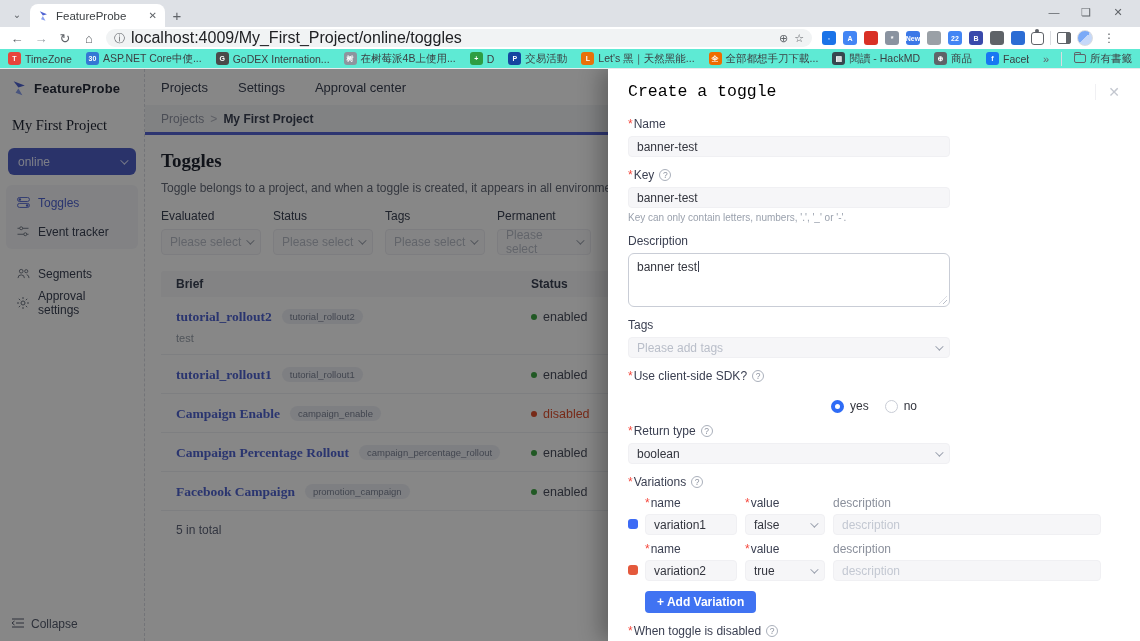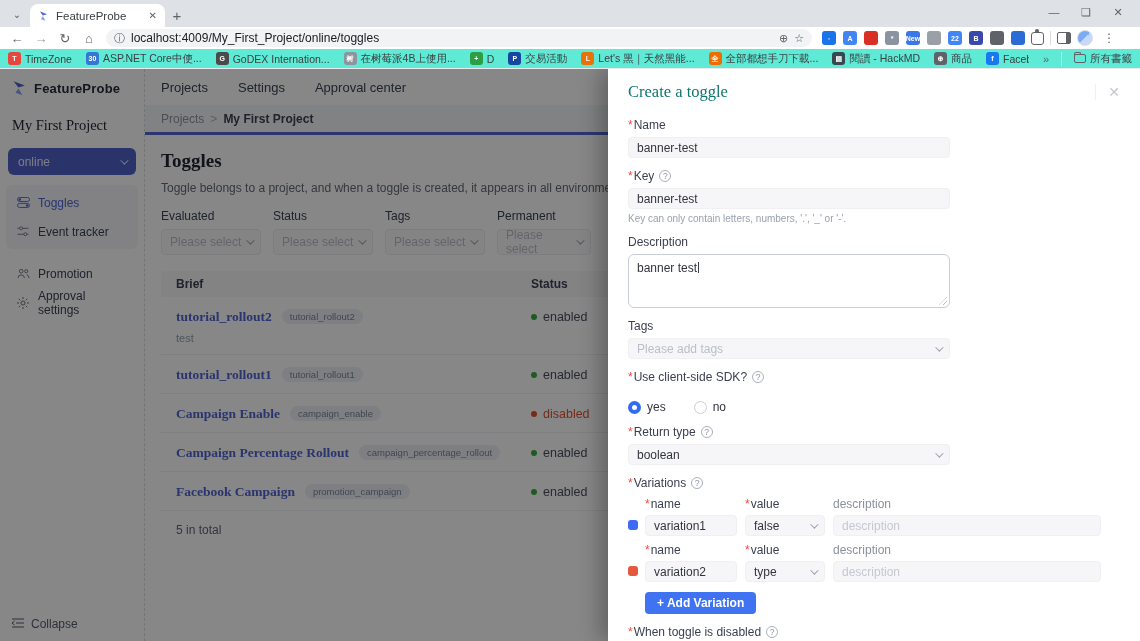--- a/index.html
+++ b/index.html
@@ -14,21 +14,21 @@
   .tab-title { font-size:11.5px; color:#3c4043; flex:1; white-space:nowrap; overflow:hidden; }
   .tab-close { color:#5f6368; font-size:10px; }
   .newtab-btn { width:24px; height:23px; display:flex; align-items:center; justify-content:center; color:#5f6368; font-size:15px; }
   .win-controls { position:absolute; right:6px; top:0; height:24px; display:flex; }
   .win-controls span { width:32px; display:flex; align-items:center; justify-content:center; color:#5f6368; font-size:11px; }
   .toolbar { height:22px; background:#fff; display:flex; align-items:center; padding:0 6px; gap:2px; }
   .nav-ic { width:22px; height:18px; display:flex; align-items:center; justify-content:center; color:#5f6368; font-size:13px; }
   .nav-ic.fwd { color:#9aa0a6; }
   .omnibox { flex:1; height:18px; background:#f1f3f4; border-radius:10px; display:flex; align-items:center; padding:0 8px; gap:6px; margin:0 4px; max-width:706px; }
   .omni-info { color:#5f6368; font-size:11px; }
-  .omni-url { flex:1; font-size:12px; color:#202124; white-space:nowrap; overflow:hidden; }
+  .omni-url { flex:1; font-size:16px; color:#202124; white-space:nowrap; overflow:hidden; }
   .omni-ic { color:#5f6368; font-size:11px; }
   .ext-row { display:flex; align-items:center; gap:7px; padding:0 4px; }
   .ext-ic { width:14px; height:14px; border-radius:3px; display:flex; align-items:center; justify-content:center; color:#fff; font-size:7px; font-weight:bold; overflow:hidden; }
   .puzzle { width:13px; height:13px; border:1.5px solid #5f6368; border-radius:3px; position:relative; background:#fff; }
   .puzzle::after { content:""; position:absolute; top:-4px; left:3px; width:4px; height:4px; border-radius:50%; background:#5f6368; }
   .tb-divider { width:1px; height:14px; background:#dadce0; margin:0 4px; }
   .sidepanel-ic { width:14px; height:12px; border:1.5px solid #5f6368; border-radius:2px; position:relative; }
   .sidepanel-ic::after { content:""; position:absolute; right:0; top:0; bottom:0; width:4px; background:#5f6368; }
   .avatar { width:16px; height:16px; border-radius:50%; background:linear-gradient(135deg,#7baaf7 50%, #c5d8f9 50%); border:1px solid #dadce0; }
   .menu-dots { color:#5f6368; font-size:12px; padding:0 4px; }
@@ -84,36 +84,36 @@
   .tpill { display:inline-block; background:#eef0f6; border-radius:9px; font-size:9.5px; color:#7d8496; padding:2px 8px; margin-left:10px; vertical-align:1px; }
   .tdesc { font-size:11px; color:#98a0ab; margin-top:7px; }
   .tdesc:empty { display:none; }
   .status-cell { display:flex; align-items:center; gap:6px; padding-top:3px; font-size:12.5px; }
   .sdot { width:6px; height:6px; border-radius:50%; flex:none; }
   .tbl-total { font-size:12px; color:#60667a; padding:12px 0 0 15px; }
 
   
   .drawer { position:absolute; top:0; right:0; bottom:0; width:532px; background:#fff; z-index:10; box-shadow:-8px 0 20px rgba(0,0,0,.28); overflow:hidden; }
   .dw-head { display:flex; align-items:center; padding:13px 20px 10px; }
-  .dw-title { font-family:Liberation Serif, serif; font-size:16.5px; color:#0f766e; flex:1; }
+  .dw-title { font-family:Liberation Mono, monospace; font-size:16.5px; color:#000000; flex:1; }
   .dw-submit { background:#4073f2; color:#fff; font-size:12px; font-weight:bold; border:none; border-radius:13px; padding:5px 14px; font-family:inherit; }
   .dw-close { color:#c3c7cf; font-size:14px; margin-left:13px; padding-left:12px; border-left:1px solid #f0f0f3; }
   .dw-form { padding:6px 20px 0; font-size:12px; }
   .sect { margin-bottom:11px; }
   .lbl { display:flex; align-items:center; gap:5px; margin-bottom:5px; color:#3a3f51; font-size:12px; }
   .req::before { content:"*"; color:#f5483d; margin-right:1px; }
   .qmark { width:12px; height:12px; border:1px solid #aab0bb; border-radius:50%; color:#8b919e; font-size:8.5px; display:inline-flex; align-items:center; justify-content:center; }
   .ipt { width:322px; height:21px; background:#f6f6f8; border:1px solid #f0f0f3; border-radius:4px; font-family:inherit; font-size:12px; color:#33353e; padding:0 8px; }
   .hint { font-size:10px; color:#9aa1ad; margin-top:4px; }
   .dsc { width:322px; height:54px; border:1px solid #c9cdd6; border-radius:6px; background:#fff; padding:6px 8px; position:relative; color:#33353e; }
   .dsc::after { content:""; position:absolute; right:2px; bottom:2px; width:8px; height:8px; background:repeating-linear-gradient(135deg, transparent 0 2px, #b9bec9 2px 3px); clip-path:polygon(100% 0, 100% 100%, 0 100%); }
   .caret { display:inline-block; width:1px; height:11px; background:#3a3f51; vertical-align:-1px; margin-left:1px; }
   .sel { width:322px; height:21px; background:#f6f6f8; border:1px solid #f0f0f3; border-radius:4px; display:flex; align-items:center; justify-content:space-between; padding:0 8px; color:#33353e; }
   .sel .ph { color:#b9bec9; }
-  .radio-row { display:flex; align-items:center; gap:28px; margin-top:16px; }
+  .radio-row { display:flex; align-items:center; gap:16px; margin-top:16px;justify-content:center; }
   .radio-opt { display:flex; align-items:center; gap:6px; color:#33353e; }
   .radio { width:13px; height:13px; border-radius:50%; border:1px solid #c9cdd6; background:#fff; flex:none; }
   .radio.on { border:4px solid #2f6cf6; }
   .vars { margin-left:0; }
   .vrow { display:flex; align-items:flex-end; margin-top:7px; }
   .vdot { width:10px; height:10px; border-radius:3px; margin:0 7px 6px 0; flex:none; }
   .vfield { margin-right:8px; }
   .vfield .lbl { margin-bottom:4px; }
   .vfield .plain { color:#8b909c; }
   .v-name { width:92px; }
@@ -298,21 +298,21 @@
       </div>
       <div class="sb-item sb-plain">
         <span class="ic">
           <svg width="13" height="11" viewBox="0 0 14 12">
               <circle cx="4.5" cy="3.5" r="2" fill="none" stroke="#6b7280"></circle>
               <path d="M1 11 Q1 7.5 4.5 7.5 Q8 7.5 8 11" fill="none" stroke="#6b7280"></path>
               <circle cx="10" cy="3.5" r="1.7" fill="none" stroke="#6b7280"></circle>
               <path d="M10.5 7.3 Q13 7.8 13 11" fill="none" stroke="#6b7280"></path>
             </svg>
         </span>
-        <span>Promotion</span>
+        <span>Segments</span>
       </div>
       <div class="sb-item" style="margin:0 6px;">
         <span class="ic">
           <svg width="12" height="12" viewBox="0 0 12 12">
               <circle cx="6" cy="6" r="2" fill="none" stroke="#6b7280"></circle>
               <g stroke="#6b7280">
                 <line x1="6" y1="0" x2="6" y2="2"></line>
                 <line x1="6" y1="10" x2="6" y2="12"></line>
                 <line x1="0" y1="6" x2="2" y2="6"></line>
                 <line x1="10" y1="6" x2="12" y2="6"></line>
@@ -568,21 +568,21 @@
                   <div class="lbl">
                     <span class="req">name</span>
                   </div>
                   <input class="ipt" value="variation2" style="">
                 </div>
                 <div class="vfield v-val">
                   <div class="lbl">
                     <span class="req">value</span>
                   </div>
                   <div class="sel">
-                    <span>type</span>
+                    <span>true</span>
                     <span class="chev"></span>
                   </div>
                 </div>
                 <div class="vfield v-desc">
                   <div class="lbl">
                     <span class="plain">description</span>
                   </div>
                   <input class="ipt" placeholder="description" style="">
                 </div>
               </div>

